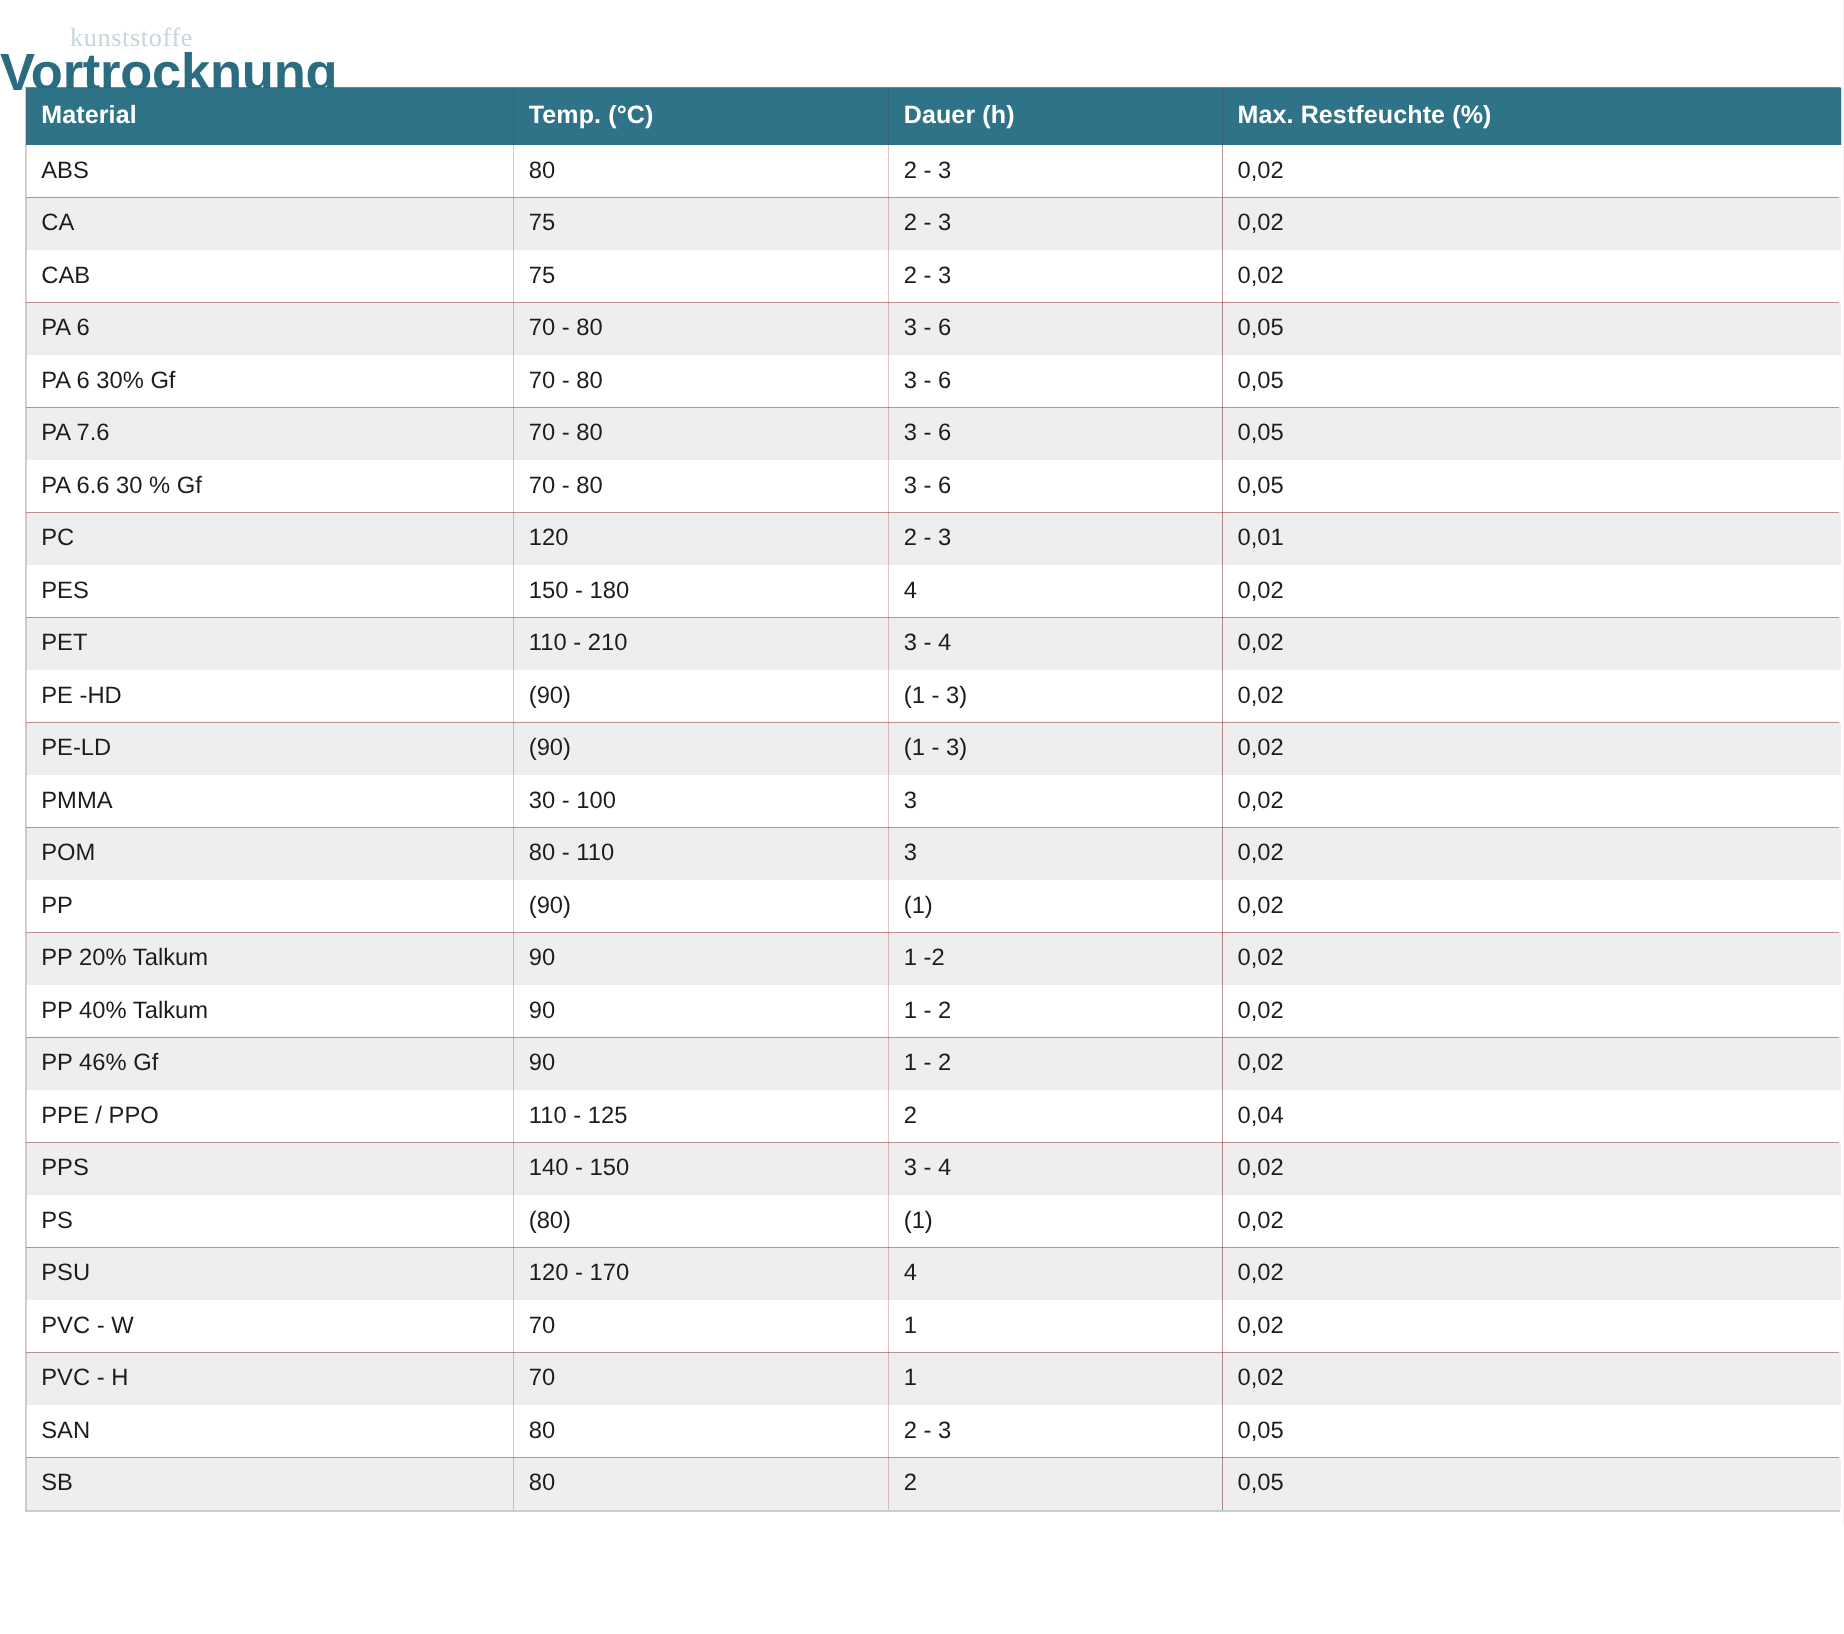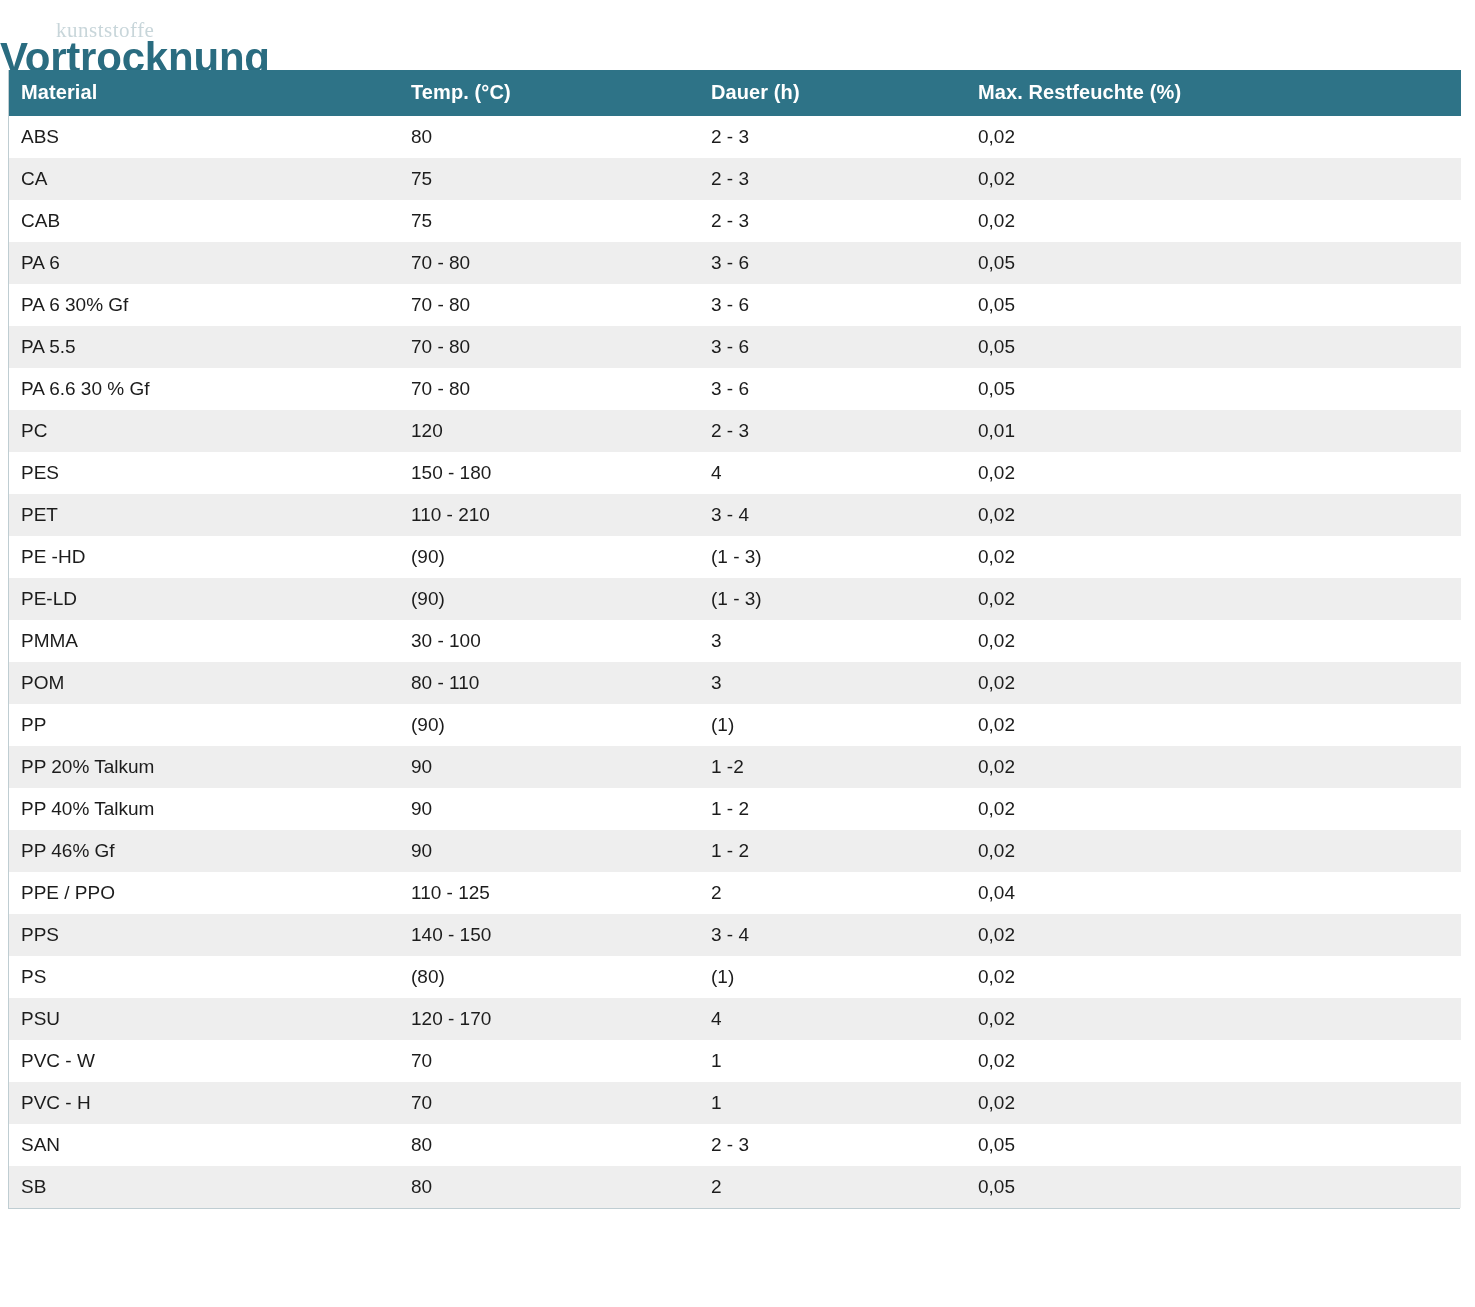--- a/index.html
+++ b/index.html
@@ -38,21 +38,21 @@
     left: 0px;
     top: 6px;
     font-size: 42px;
     font-weight: bold;
     color: #2a6c80;
     letter-spacing: -0.2px;
     white-space: nowrap;
   }
   .table-wrap {
     position: absolute;
-    left: 8px;
+    left: 20px;
     top: 70px;
     width: 1452px;
     border: 1px solid #bfcdd2;
     border-top: none;
     box-sizing: border-box;
     background: #7f1d1d;
   }
   table.data {
     border-collapse: collapse;
     width: 100%;
@@ -138,21 +138,21 @@
             <td>3 - 6</td>
             <td>0,05</td>
           </tr>
           <tr>
             <td>PA 6 30% Gf</td>
             <td>70 - 80</td>
             <td>3 - 6</td>
             <td>0,05</td>
           </tr>
           <tr>
-            <td>PA 5.5</td>
+            <td>PA 7.6</td>
             <td>70 - 80</td>
             <td>3 - 6</td>
             <td>0,05</td>
           </tr>
           <tr>
             <td>PA 6.6 30 % Gf</td>
             <td>70 - 80</td>
             <td>3 - 6</td>
             <td>0,05</td>
           </tr>

